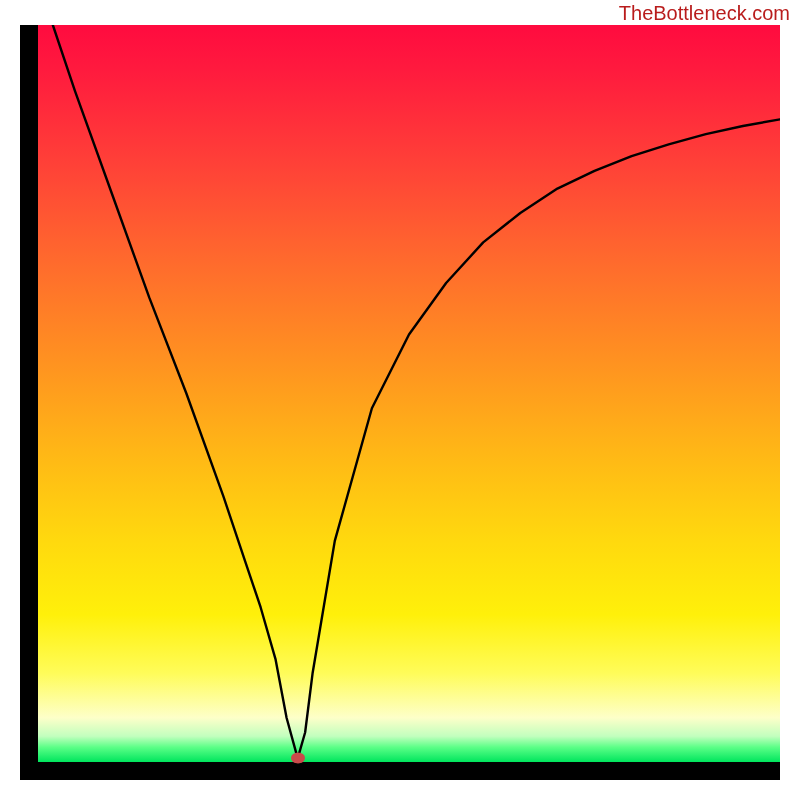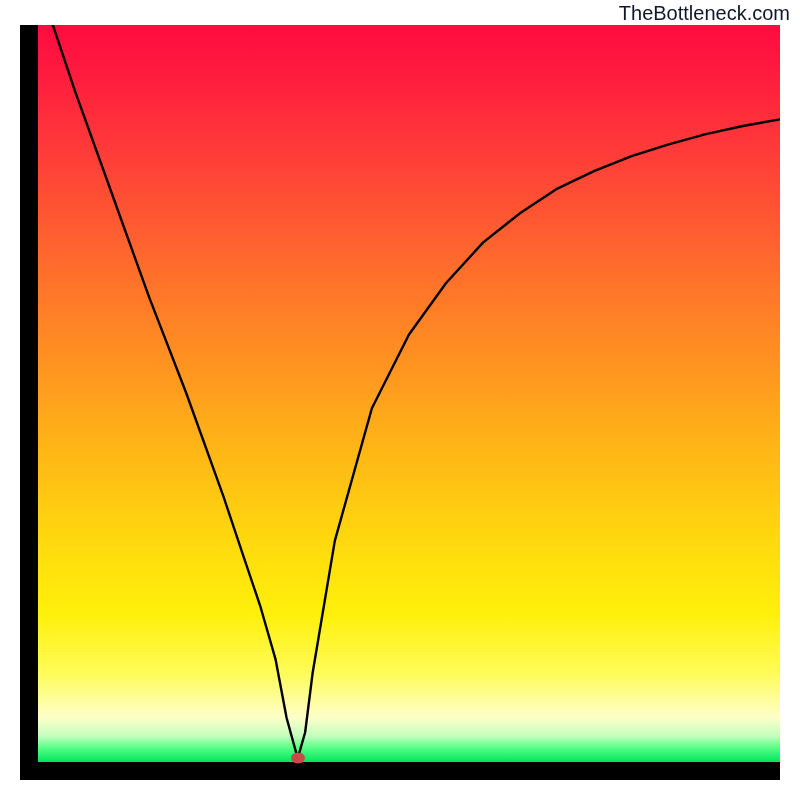--- a/index.html
+++ b/index.html
@@ -14,21 +14,21 @@
     position: relative;
     width: 800px;
     height: 800px;
   }
   .watermark {
     position: absolute;
     top: 2px;
     right: 10px;
     font-family: Arial, Helvetica, sans-serif;
     font-size: 20px;
-    color: #0f172a;
+    color: #b91c1c;
     z-index: 10;
   }
   .frame {
     position: absolute;
     left: 20px;
     top: 25px;
     width: 760px;
     height: 755px;
     background: #000;
   }

